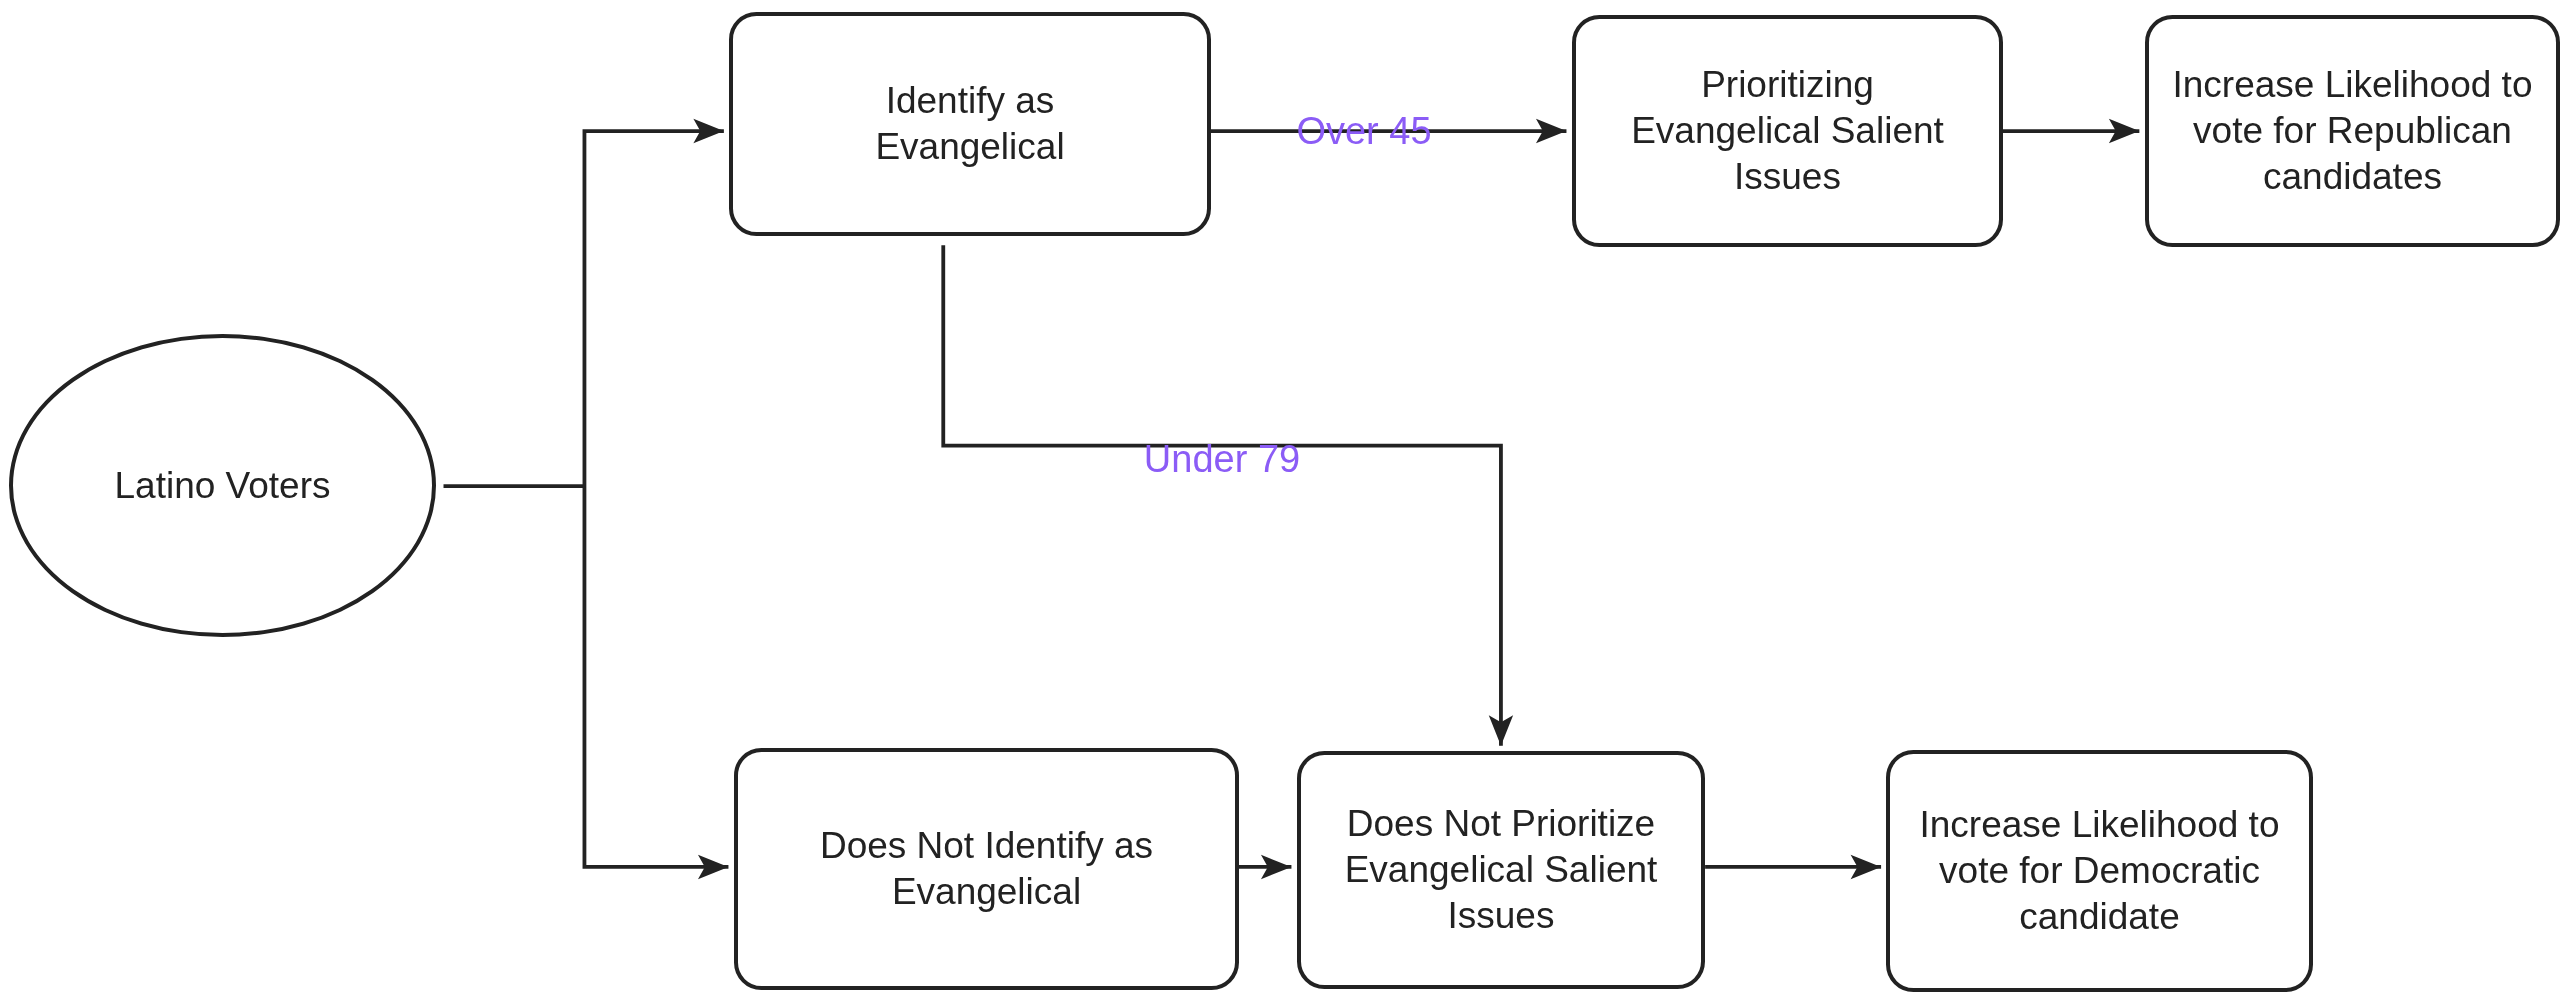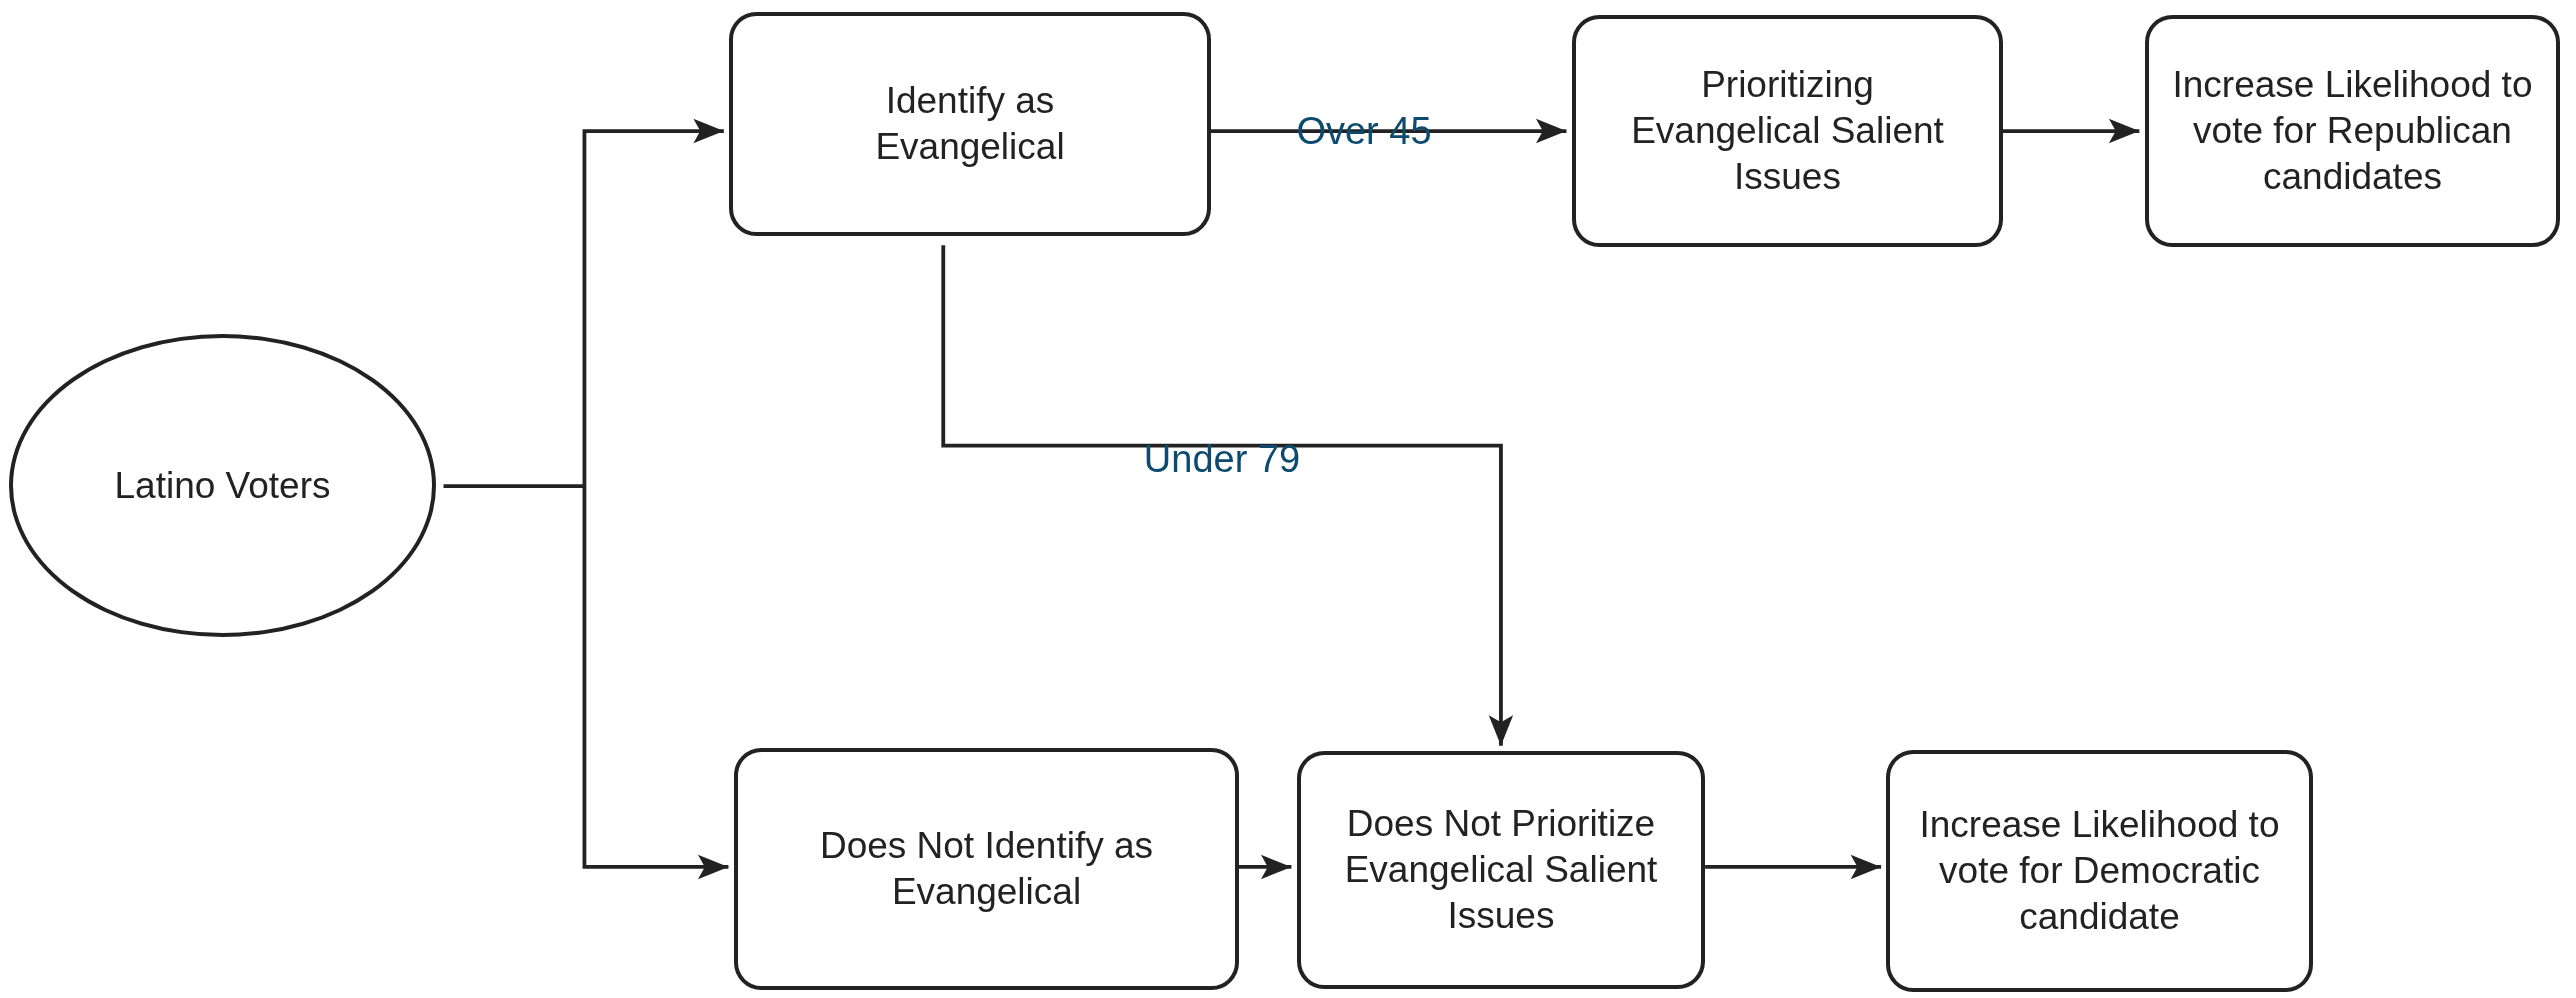--- a/index.html
+++ b/index.html
@@ -43,21 +43,21 @@
     white-space: pre-line;
     font-size: 37px;
     line-height: 46px;
     color: #222222;
   }
   .edge-label {
     position: absolute;
     transform: translate(-50%, -50%);
     font-size: 38px;
     line-height: 43px;
-    color: #0c4a6e;
+    color: #8b5cf6;
     white-space: nowrap;
     background: transparent;
   }
   
   #node-latino-voters        { left: 9px;   top: 334px; width: 427px; height: 303px; }
   #node-identify-evangelical { left: 729px;  top: 12px;  width: 482px; height: 224px; }
   #node-prioritizing-issues  { left: 1572px; top: 15.2px;  width: 431px; height: 232px; }
   #node-republican           { left: 2145px; top: 15.2px;  width: 415px; height: 232px; }
   #node-not-identify         { left: 734px;  top: 748px; width: 505px; height: 242px; }
   #node-not-prioritize       { left: 1297px; top: 751px; width: 408px; height: 238px; }

